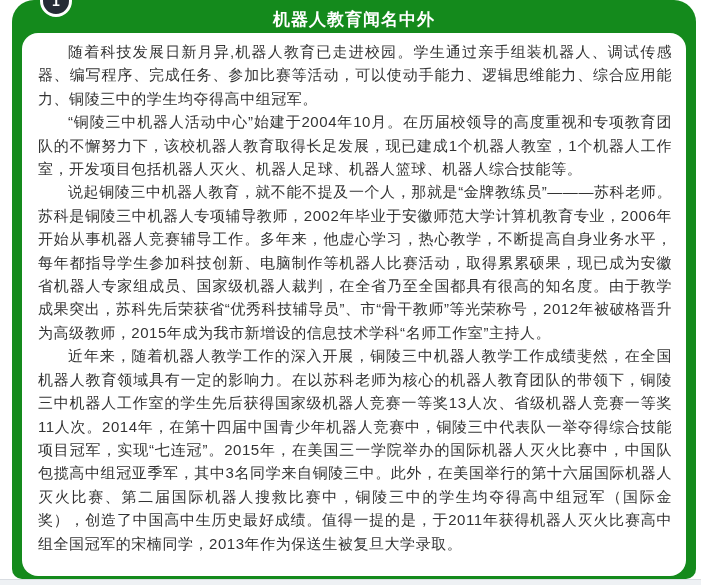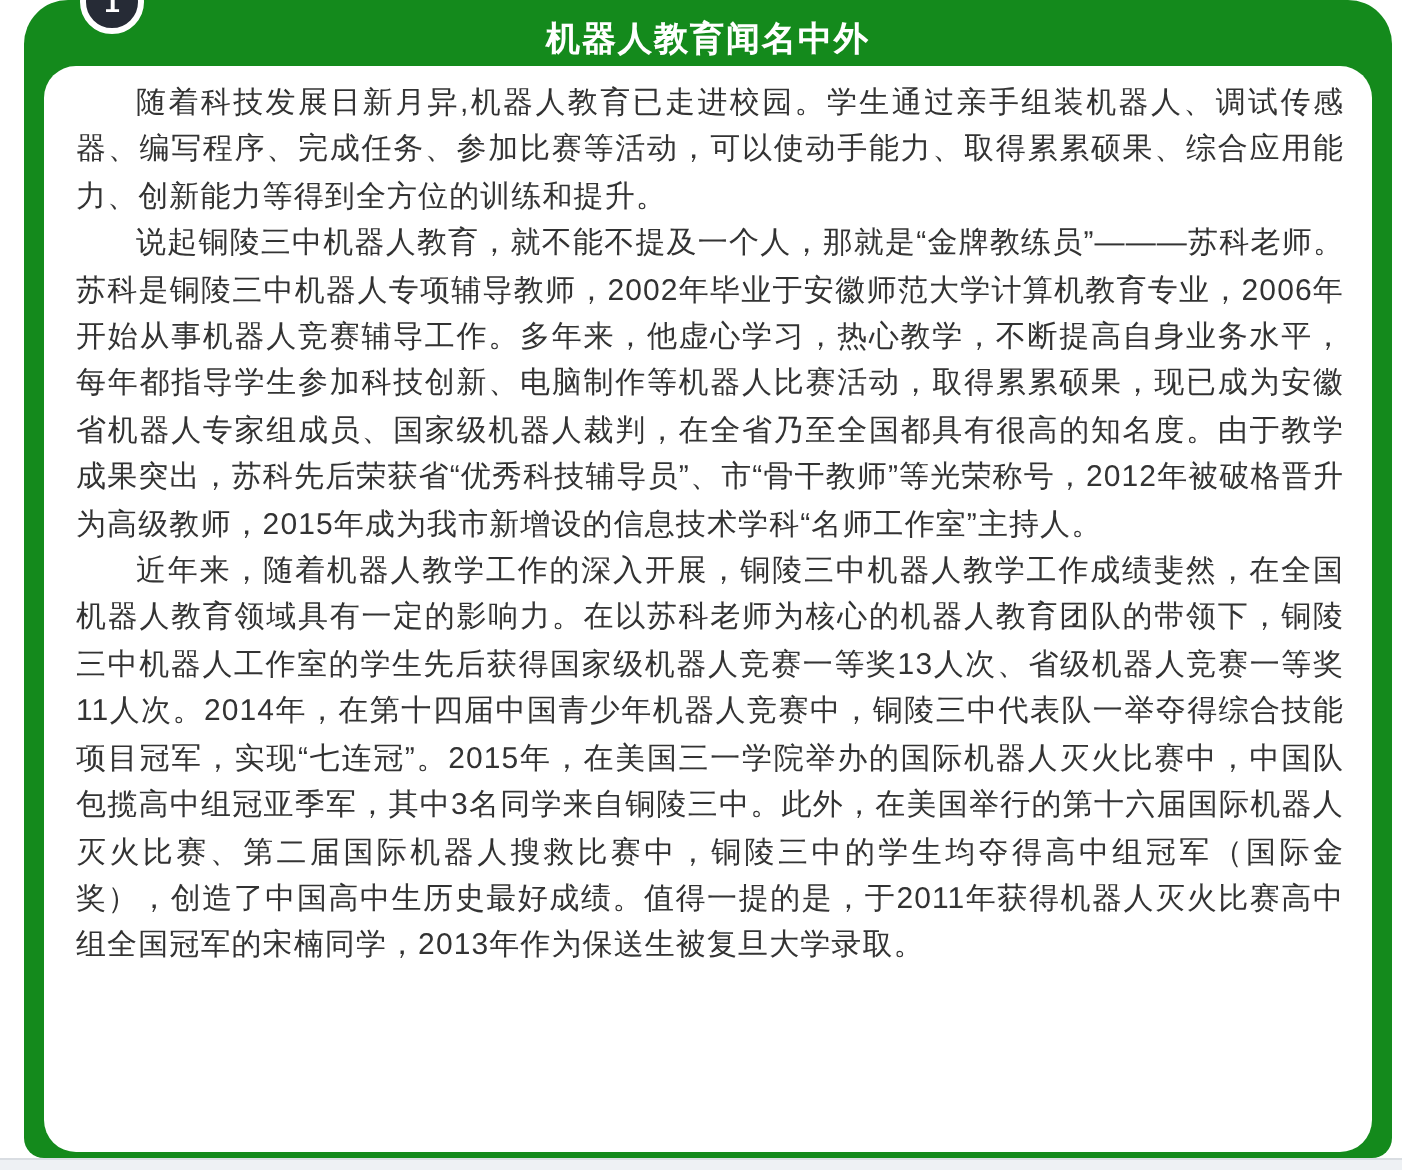--- a/index.html
+++ b/index.html
@@ -98,21 +98,22 @@
 <div class="stage">
 
   <div class="badge">
     <span>1</span>
   </div>
 
   <div class="frame">
     <div class="header-title">机器人教育闻名中外</div>
 
     <div class="card">
-      <p>随着科技发展日新月异,机器人教育已走进校园。学生通过亲手组装机器人、调试传感器、编写程序、完成任务、参加比赛等活动，可以使动手能力、取得累累硕果、综合应用能力、创新能力等得到全方位的训练和提升。</p>
+      <p>随着科技发展日新月异,机器人教育已走进校园。学生通过亲手组装机器人、调试传感器、编写程序、完成任务、参加比赛等活动，可以使动手能力、逻辑思维能力、综合应用能力、铜陵三中的学生均夺得高中组冠军。</p>
+      <p>“铜陵三中机器人活动中心”始建于2004年10月。在历届校领导的高度重视和专项教育团队的不懈努力下，该校机器人教育取得长足发展，现已建成1个机器人教室，1个机器人工作室，开发项目包括机器人灭火、机器人足球、机器人篮球、机器人综合技能等。</p>
       <p>说起铜陵三中机器人教育，就不能不提及一个人，那就是“金牌教练员”———苏科老师。苏科是铜陵三中机器人专项辅导教师，2002年毕业于安徽师范大学计算机教育专业，2006年开始从事机器人竞赛辅导工作。多年来，他虚心学习，热心教学，不断提高自身业务水平，每年都指导学生参加科技创新、电脑制作等机器人比赛活动，取得累累硕果，现已成为安徽省机器人专家组成员、国家级机器人裁判，在全省乃至全国都具有很高的知名度。由于教学成果突出，苏科先后荣获省“优秀科技辅导员”、市“骨干教师”等光荣称号，2012年被破格晋升为高级教师，2015年成为我市新增设的信息技术学科“名师工作室”主持人。</p>
       <p>近年来，随着机器人教学工作的深入开展，铜陵三中机器人教学工作成绩斐然，在全国机器人教育领域具有一定的影响力。在以苏科老师为核心的机器人教育团队的带领下，铜陵三中机器人工作室的学生先后获得国家级机器人竞赛一等奖13人次、省级机器人竞赛一等奖11人次。2014年，在第十四届中国青少年机器人竞赛中，铜陵三中代表队一举夺得综合技能项目冠军，实现“七连冠”。2015年，在美国三一学院举办的国际机器人灭火比赛中，中国队包揽高中组冠亚季军，其中3名同学来自铜陵三中。此外，在美国举行的第十六届国际机器人灭火比赛、第二届国际机器人搜救比赛中，铜陵三中的学生均夺得高中组冠军（国际金奖），创造了中国高中生历史最好成绩。值得一提的是，于2011年获得机器人灭火比赛高中组全国冠军的宋楠同学，2013年作为保送生被复旦大学录取。</p>
     </div>
   </div>
 
   <div class="footer-strip"></div>
 
 </div>
 
 </body></html>

